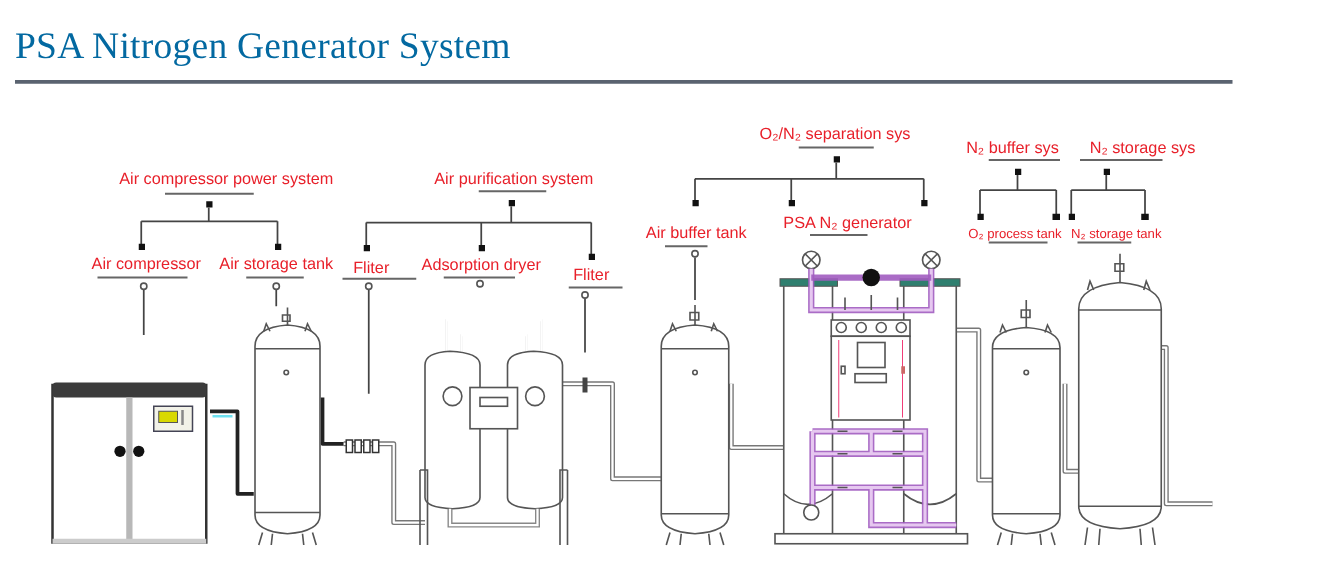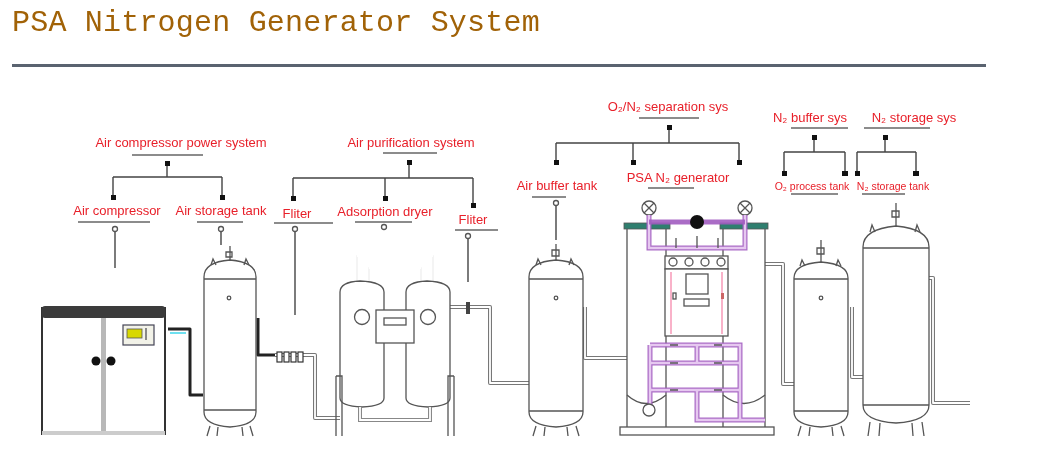--- a/index.html
+++ b/index.html
@@ -1,17 +1,17 @@
 <!DOCTYPE html>
 <html><head>
 <meta charset="utf-8">
 <style>
   html,body{margin:0;padding:0;background:#fff;}
   body{width:1060px;height:460px;position:relative;overflow:hidden;font-family:"Liberation Sans",sans-serif;}
-  .title{position:absolute;left:12px;top:6px;font-size:30px;color:#a16207;font-family:Liberation Mono, monospace;font-weight:normal;letter-spacing:0.2px;}
+  .title{position:absolute;left:12px;top:20px;font-size:30px;color:#0369a1;font-family:Liberation Serif, serif;font-weight:normal;letter-spacing:0.2px;}
   .rule{position:absolute;left:12px;top:64px;width:974px;height:3px;background:#5a6370;}
   svg{position:absolute;left:0;top:0;}
   .lbl{fill:#e8202a;font-family:"Liberation Sans",sans-serif;font-size:13px;}
   .lbl-sm{fill:#e8202a;font-family:"Liberation Sans",sans-serif;font-size:10.5px;}
   .tree{stroke:#444;stroke-width:1.4;fill:none;}
   .ul{stroke:#666;stroke-width:1.6;}
   .node{fill:#111;}
   .eq{stroke:#555;stroke-width:1.3;fill:#fff;}
   .eqn{stroke:#555;stroke-width:1.3;fill:none;}
   .pipe{stroke:#777;stroke-width:4;fill:none;stroke-linejoin:round;}

